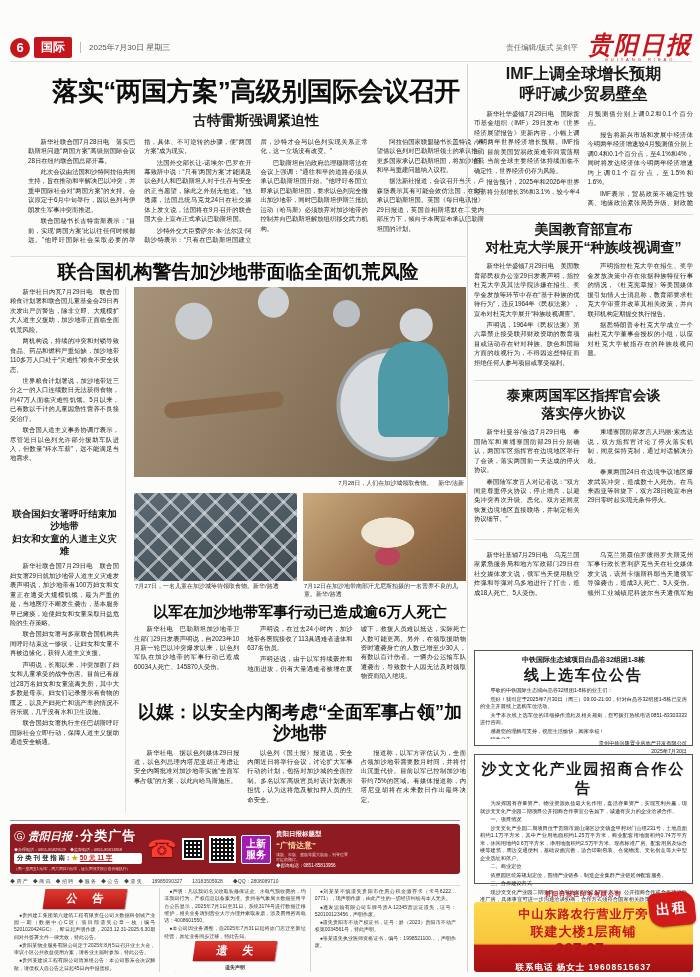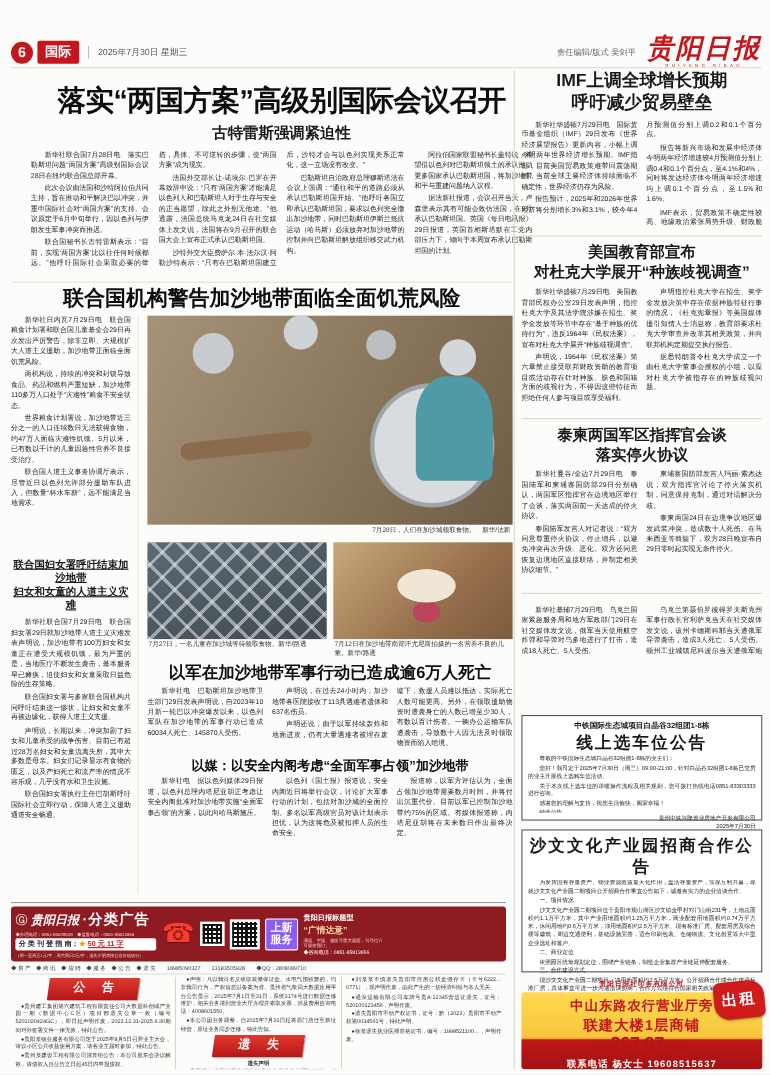--- a/index.html
+++ b/index.html
@@ -25,21 +25,21 @@
   
   #lead{position:absolute;left:28px;top:64px;width:456px;margin-top:12px;}
   #lead .h1{font-size:26px;letter-spacing:-.5px;}
   #lead .h2{font-family:"Liberation Serif",serif;font-size:14px;font-weight:bold;text-align:center;margin-top:5px;}
   #lead .body{margin-top:7px;height:112px;}
   
   #gaza{position:absolute;left:10px;top:256px;width:456px;height:558px;border-top:1px solid #e3e0d8;padding-top:4px;}
   #gaza .h1{font-size:19px;}
   #gz-left{position:absolute;left:0;top:30px;width:116px;height:526px;border-right:1px solid #e6e3db;padding-right:6px;}
   #gz-left .gtext{height:216px;overflow:hidden;}
-  .womenhead{font-size:9.5px;font-weight:900;text-align:center;line-height:1.3;margin:5px 0 4px;text-decoration:underline;}
+  .womenhead{font-size:9.5px;font-weight:900;text-align:center;line-height:1.3;margin:5px 0 4px;}
   #gz-left .wtext{height:262px;overflow:hidden;}
   #gz-photos{position:absolute;left:124px;top:30px;width:332px;}
   .photo{position:relative;overflow:hidden;background:#9b8a72;}
   .ph-main{width:332px;height:190px;background:
       radial-gradient(circle at 78% 62%, #d9dcde 0 52px, #9fa4a8 53px 56px, transparent 57px),
       radial-gradient(circle at 18% 18%, #c9ccce 0 18px, transparent 19px),
       radial-gradient(circle at 42% 8%, #cfd2d4 0 15px, transparent 16px),
       radial-gradient(circle at 64% 14%, #babfc2 0 13px, transparent 14px),
       radial-gradient(circle at 85% 20%, #d4d7d9 0 16px, transparent 17px),
       linear-gradient(118deg,#a79379 0%,#8f7b61 45%,#6f5c45 100%);}
@@ -51,21 +51,21 @@
       repeating-linear-gradient(45deg, rgba(230,233,236,.55) 0 3px, transparent 3px 16px),
       repeating-linear-gradient(-45deg, rgba(230,233,236,.55) 0 3px, transparent 3px 16px),
       linear-gradient(160deg,#5d6a73 0%,#3f4a52 100%);}
   .ph-sm2{width:163px;height:88px;background:
       radial-gradient(ellipse at 52% 45%, #f0e6d6 0 26px, transparent 27px),
       radial-gradient(ellipse at 52% 72%, #b8455a 0 12px, transparent 13px),
       linear-gradient(135deg,#c8a97c 0%,#97704c 60%,#7d5b3e 100%);}
   .caprow{display:flex;gap:6px;margin-top:2px;}
   .caprow .ph-caption{width:163px;text-align:left;padding:0 1px;}
   .midhead{font-size:15px;margin-top:5px;}
-  .smhead{font-size:12px;margin-top:5px;}
+  .smhead{font-size:18px;margin-top:18px;}
   #cas-body{margin-top:3px;height:60px;}
   #cab-body{margin-top:3px;height:96px;}
   
   #rcol{position:absolute;left:467px;top:64px;width:225px;height:908px;border-left:1px solid #d8d5cd;padding-left:4px;}
   .rstory{position:absolute;left:6px;width:219px;}
   .rhead{font-size:16px;font-weight:900;text-align:center;line-height:1.25;}
   .rhead2{font-size:14px;font-weight:900;text-align:center;line-height:1.3;}
   .rrule{border-top:1px solid #dcd9d1;padding-top:5px;}
   .rbody{margin-top:5px;}
   
@@ -97,21 +97,21 @@
   .cb-guide .star{color:#e0a500;}
   .cb-guide .price{color:#c4161c;text-decoration:underline;}
   .cb-note{font-size:3.8px;color:#f0cfcf;}
   .cb-phoneicon{font-size:24px;color:#ff3b30;align-self:center;line-height:1;text-shadow:0 1px 1px rgba(0,0,0,.4);}
   .cb-mid{display:flex;flex-direction:column;justify-content:center;gap:3px;flex:1;}
   .cb-scan{background:#fff;color:#8e1b22;border-radius:7px;font-size:6.5px;font-weight:bold;padding:1px 6px;text-align:center;}
   .cb-prod{background:#fff;color:#8e1b22;border-radius:2px;font-size:11px;font-weight:900;font-style:italic;text-align:center;letter-spacing:3px;padding:1px 2px;}
   .qr{width:22px;height:22px;background-color:#fff;border:2px solid #fff;align-self:center;
       background-image:repeating-linear-gradient(0deg,#111 0 2px,transparent 2px 4px),repeating-linear-gradient(90deg,#111 0 2px,transparent 2px 4px);}
   .qr.big{width:27px;height:27px;}
-  .cb-newbox{background:#8b5cf6;border:1px solid #fff;border-radius:2px;width:30px;align-self:center;text-align:center;font-weight:900;font-size:10px;line-height:1.15;padding:2px 0;}
+  .cb-newbox{background:#a21caf;border:1px solid #fff;border-radius:2px;width:30px;align-self:center;text-align:center;font-weight:900;font-size:10px;line-height:1.15;padding:2px 0;}
   .cb-right{width:74px;display:flex;flex-direction:column;justify-content:center;gap:1px;}
   .cb-rt1{font-size:6.5px;font-weight:bold;}
   .cb-rt2{font-size:8px;font-weight:900;color:#ffd9a0;}
   .cb-rt3{font-size:4px;color:#f0cfcf;}
   .cb-rt4{font-size:4.6px;color:#fff;}
   #cstrip{height:10px;display:flex;align-items:center;gap:8px;font-size:5px;color:#444;border-bottom:1px solid #ddd;margin:2px 0;overflow:hidden;white-space:nowrap;}
   #ccols{display:flex;height:84px;overflow:hidden;}
   .ccol{flex:1;padding:0 4px;font-size:5px;line-height:1.45;text-align:justify;color:#333;}
   .ccol p{margin:0 0 1px;text-indent:1em;}
   .cdiv{width:1px;background:#d8d5cd;}

